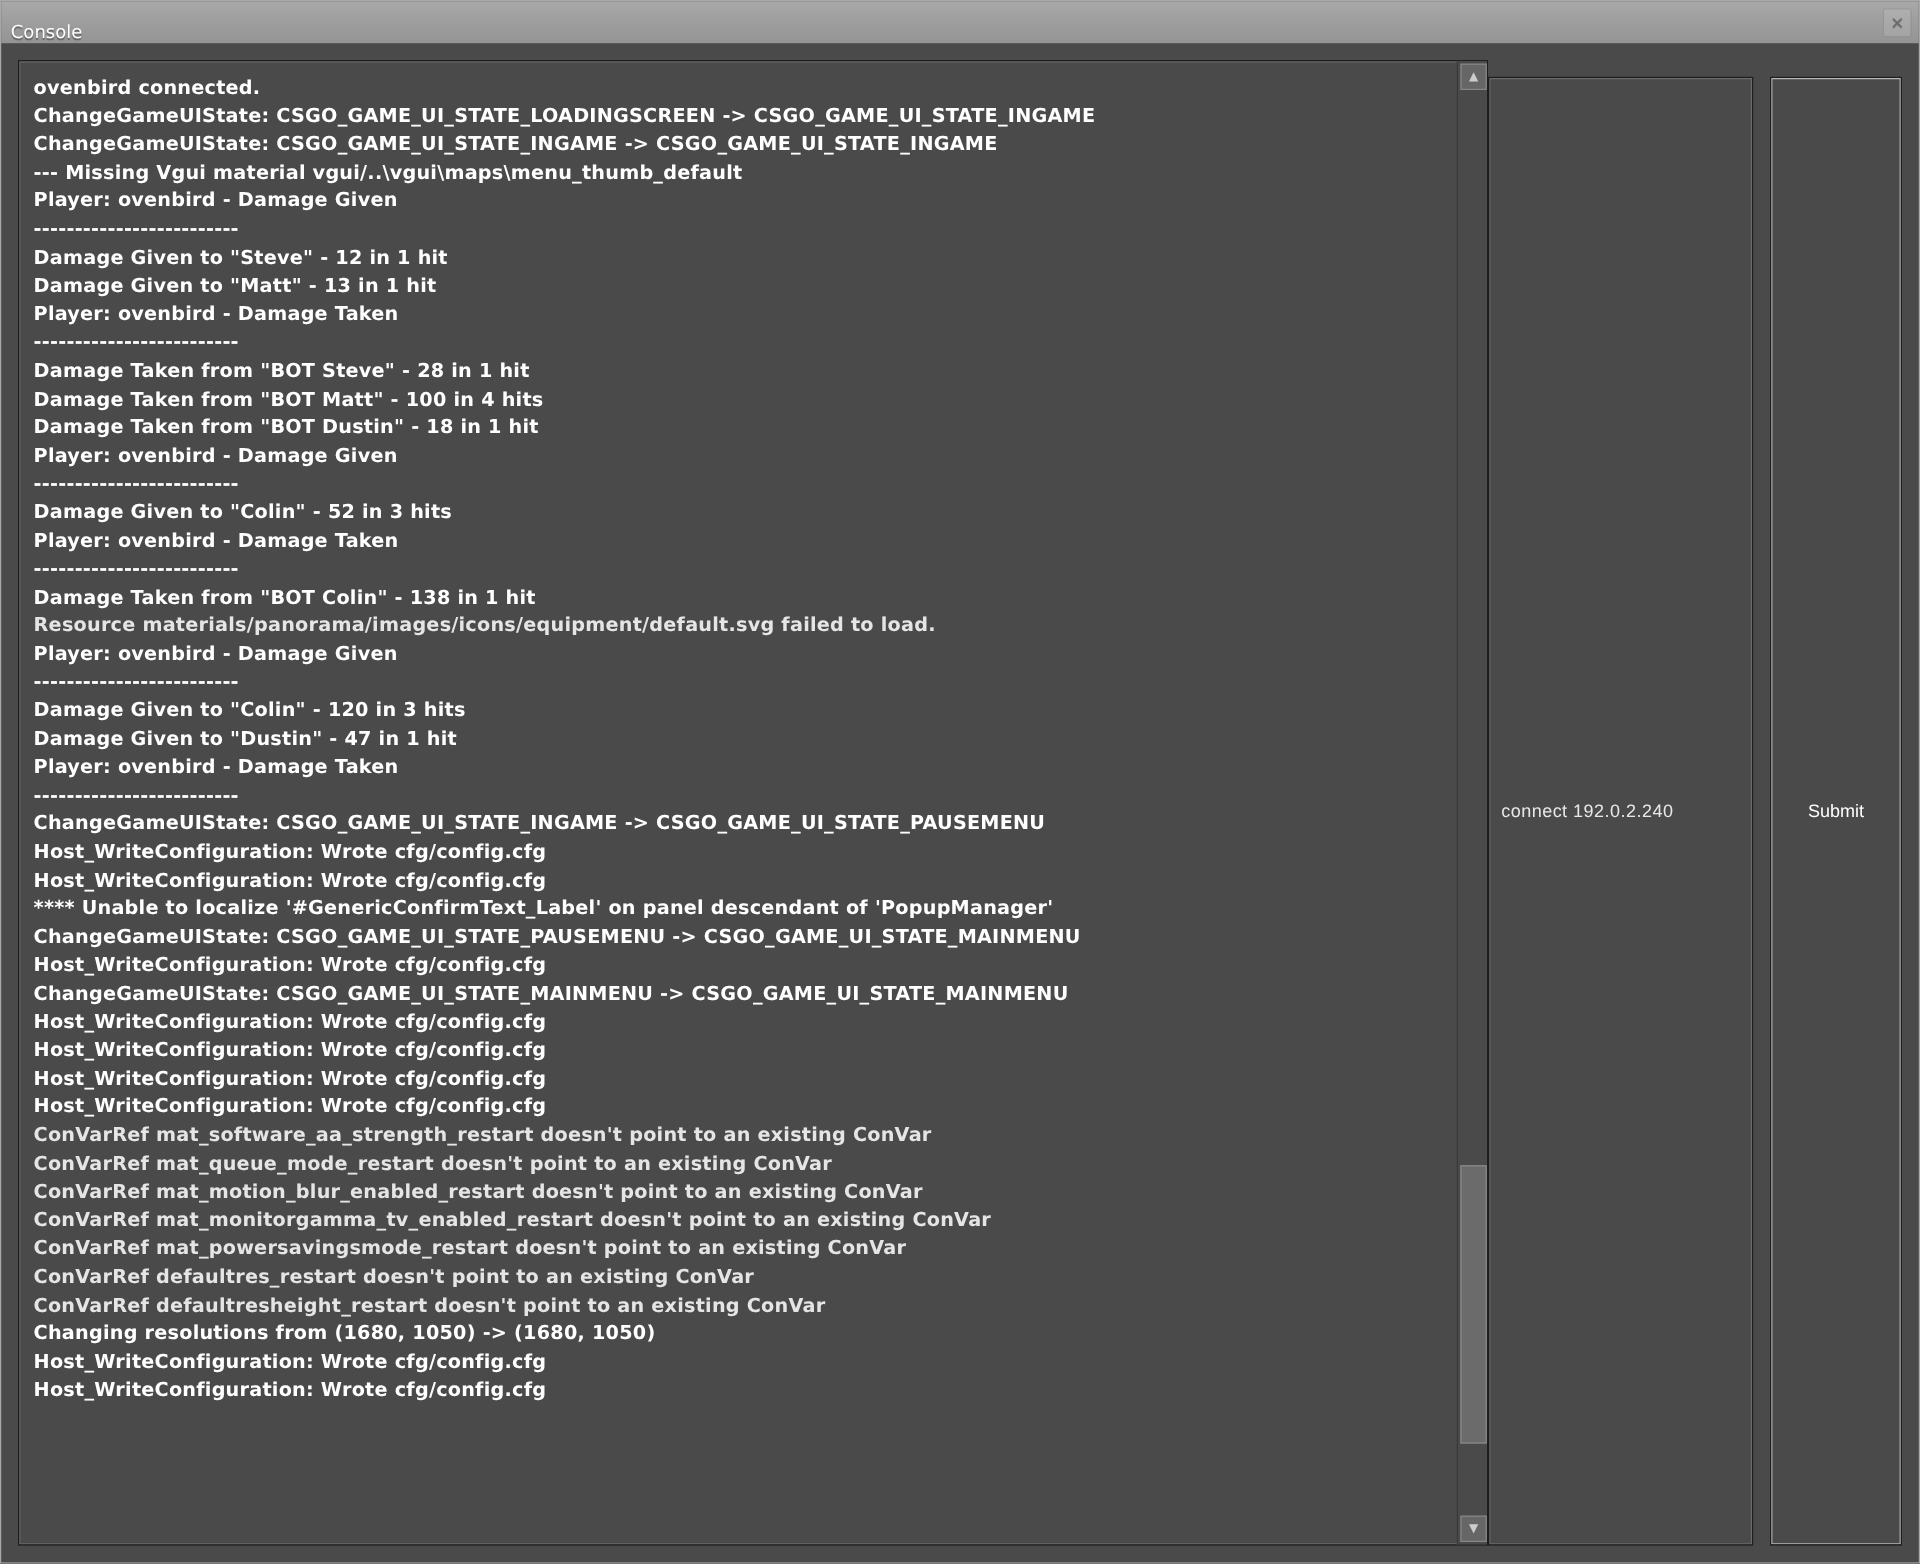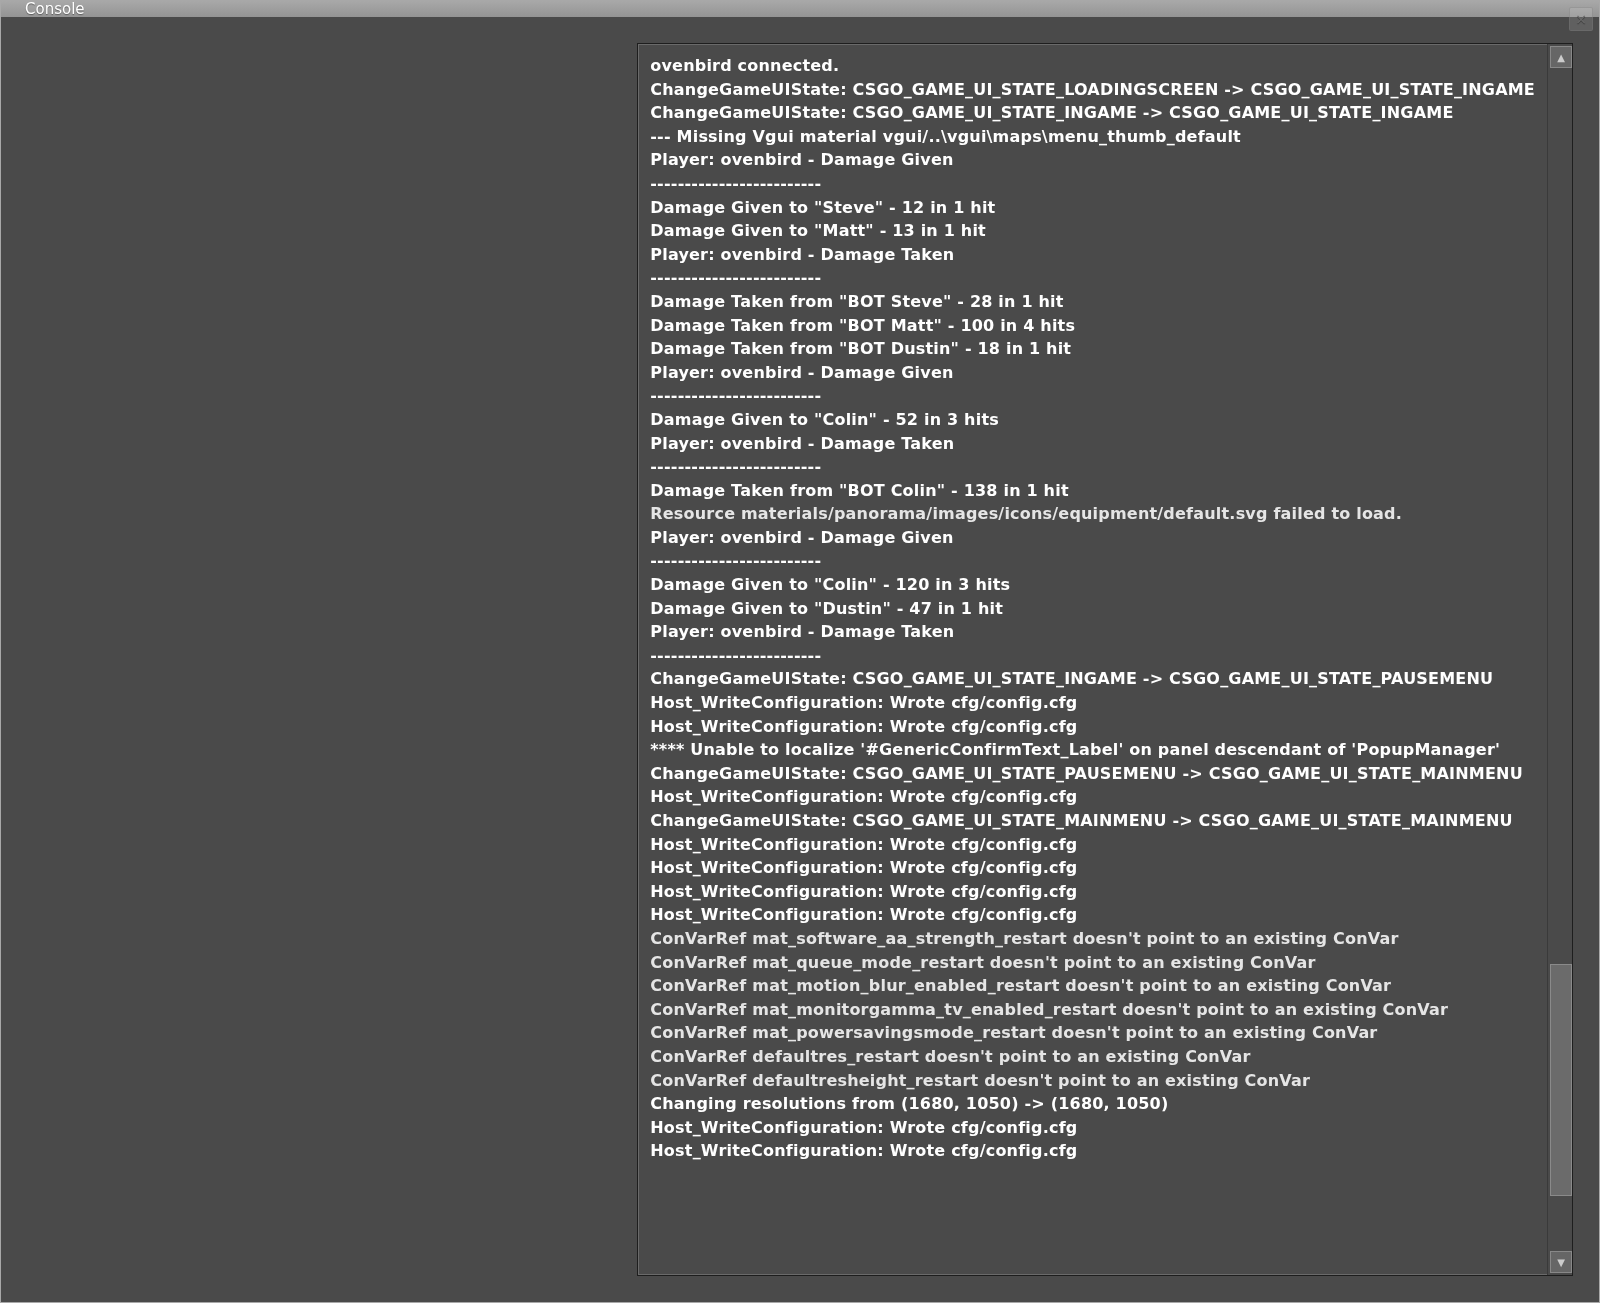--- a/index.html
+++ b/index.html
@@ -21,25 +21,25 @@
     height: 1303px;
     background: #4a4a4a;
     border: 1px solid #a8a8a8;
     box-sizing: border-box;
     display: flex;
     flex-direction: column;
   }
 
   
   .titlebar {
-    height: 16px;
+    height: 35px;
     background: linear-gradient(to bottom, #a8a8a8 0%, #949494 100%);
     display: flex;
-    align-items: center;
-    padding: 0 24px;
+    align-items: flex-end;
+    padding: 0 8px;
     position: relative;
     font-size: 15px;
     color: #ffffff;
     text-shadow: 0 1px 1px rgba(0,0,0,0.4);
     font-weight: 500;
   }
 
   .titlebar .close-btn {
     position: absolute;
     right: 6px;
@@ -53,25 +53,24 @@
     justify-content: center;
     font-size: 14px;
     color: #6a6a6a;
     cursor: pointer;
     border-radius: 2px;
   }
 
   
   .body {
     flex: 1;
-    padding: 26px;
-    display: flex;
-    flex-direction: column;
-    box-sizing: border-box;
-    align-items: flex-end;
+    padding: 14px;
+    display: flex;
+    flex-direction: row;
+    box-sizing: border-box;
   }
 
   
   .log-wrap {
     flex: 1;
     background: #4a4a4a;
     border: 1px solid #1e1e1e;
     box-shadow: inset 0 0 0 1px #6a6a6a;
     position: relative;
     box-sizing: border-box;
@@ -191,15 +190,21 @@
         <div class="v-arrow up">
           <span>▲</span>
         </div>
         <div class="v-thumb"></div>
         <div class="v-arrow down">
           <span>▼</span>
         </div>
       </div>
     </div>
 
+    <div class="input-row">
+      <input class="cmd-input" value="connect 192.0.2.240" style="">
+      <div class="submit-btn">
+        <span>Submit</span>
+      </div>
+    </div>
 
   </div>
 </div>
 
 </body></html>

